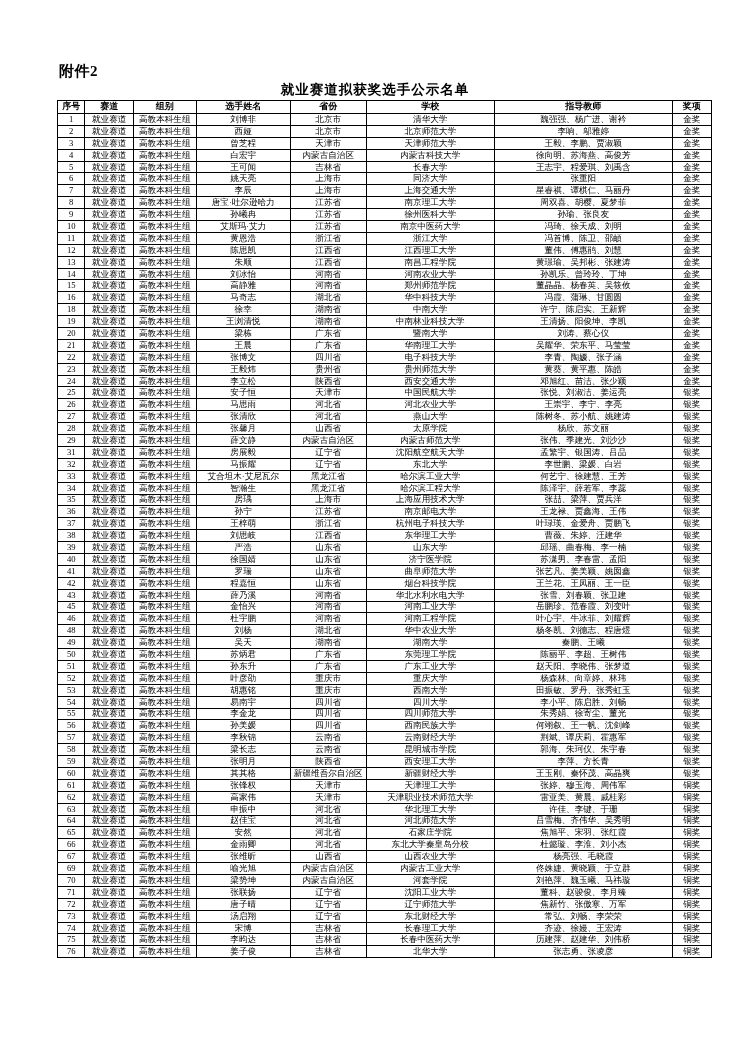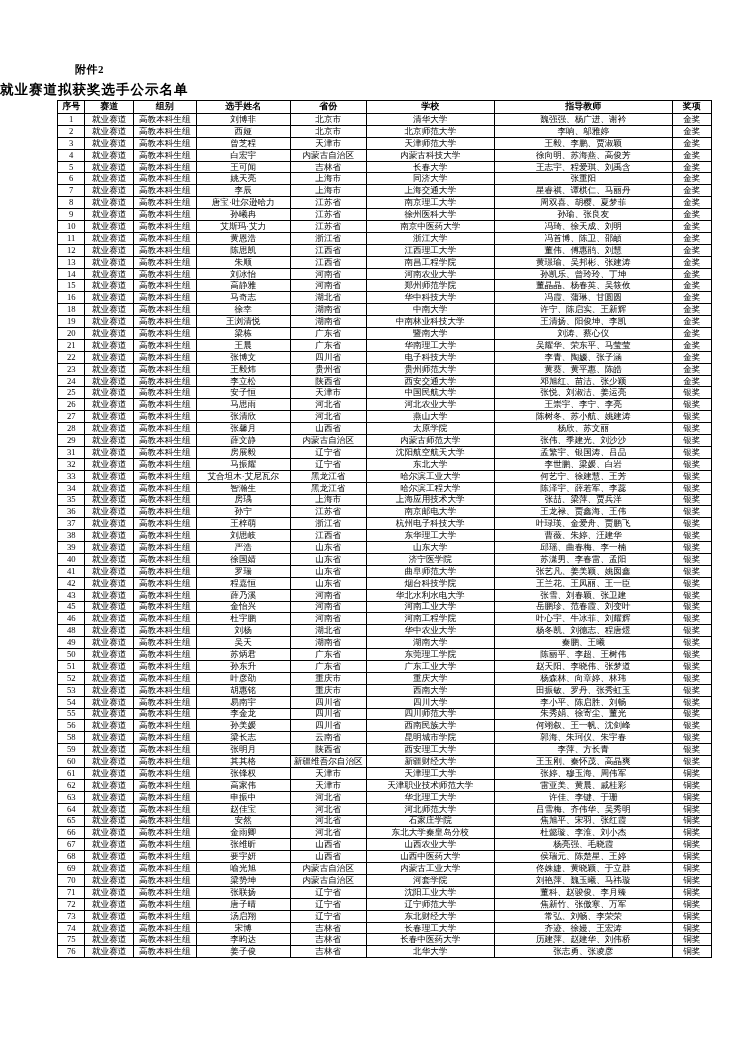--- a/index.html
+++ b/index.html
@@ -5,25 +5,25 @@
   html,body{margin:0;padding:0;background:#ffffff;}
   body{
     width:750px;height:1061px;overflow:hidden;
     font-family:"Liberation Serif","DejaVu Serif",serif;
     color:#000;
     -webkit-font-smoothing:antialiased;
   }
   .page{position:relative;width:750px;height:1061px;background:#fff;}
   .attachment-label{
     position:absolute;left:59px;top:62px;
-    font-size:11px;font-weight:bold;letter-spacing:.5px;margin-left:16px;
+    font-size:15px;font-weight:bold;letter-spacing:.5px;
   }
   .doc-title{
     position:absolute;left:0;top:81px;width:750px;
-    text-align:left;font-size:13.5px;font-weight:bold;letter-spacing:1px;
+    text-align:center;font-size:13.5px;font-weight:bold;letter-spacing:1px;
   }
   table.award-table{
     position:absolute;left:57px;top:100px;
     width:655px;
     border-collapse:collapse;table-layout:fixed;
   }
   .award-table th,.award-table td{
     border:1px solid #000;
     padding:0 1px;
     height:10.9px;
@@ -589,20 +589,30 @@
           <td>56</td>
           <td>就业赛道</td>
           <td>高教本科生组</td>
           <td>孙美媛</td>
           <td>四川省</td>
           <td>西南民族大学</td>
           <td>何翊叙、王一帆、沈剑峰</td>
           <td>银奖</td>
         </tr>
         <tr>
+          <td>57</td>
+          <td>就业赛道</td>
+          <td>高教本科生组</td>
+          <td>李秋锦</td>
+          <td>云南省</td>
+          <td>云南财经大学</td>
+          <td>荆斌、谭庆莉、霍惠军</td>
+          <td>银奖</td>
+        </tr>
+        <tr>
           <td>58</td>
           <td>就业赛道</td>
           <td>高教本科生组</td>
           <td>梁长志</td>
           <td>云南省</td>
           <td>昆明城市学院</td>
           <td>郭海、朱珂仪、朱宇春</td>
           <td>银奖</td>
         </tr>
         <tr>
@@ -686,30 +696,20 @@
           <td>铜奖</td>
         </tr>
         <tr>
           <td>67</td>
           <td>就业赛道</td>
           <td>高教本科生组</td>
           <td>张维昕</td>
           <td>山西省</td>
           <td>山西农业大学</td>
           <td>杨亮强、毛晓霞</td>
-          <td>铜奖</td>
-        </tr>
-        <tr>
-          <td>68</td>
-          <td>就业赛道</td>
-          <td>高教本科生组</td>
-          <td>要宇妍</td>
-          <td>山西省</td>
-          <td>山西中医药大学</td>
-          <td>侯瑞元、陈楚星、王婷</td>
           <td>铜奖</td>
         </tr>
         <tr>
           <td>69</td>
           <td>就业赛道</td>
           <td>高教本科生组</td>
           <td>喻光旭</td>
           <td>内蒙古自治区</td>
           <td>内蒙古工业大学</td>
           <td>佟姝婕、黄晓颖、于立群</td>

